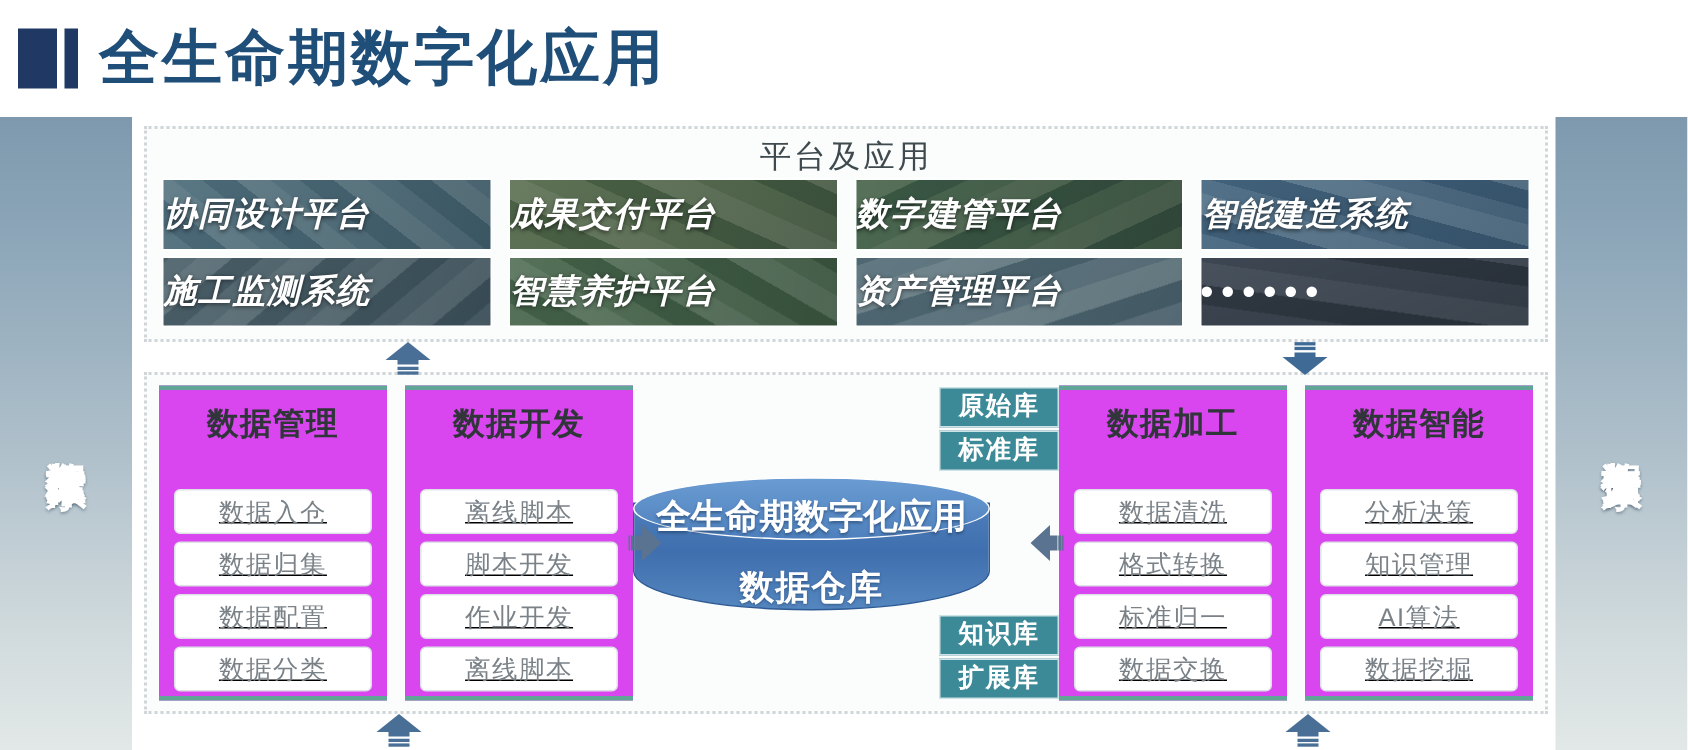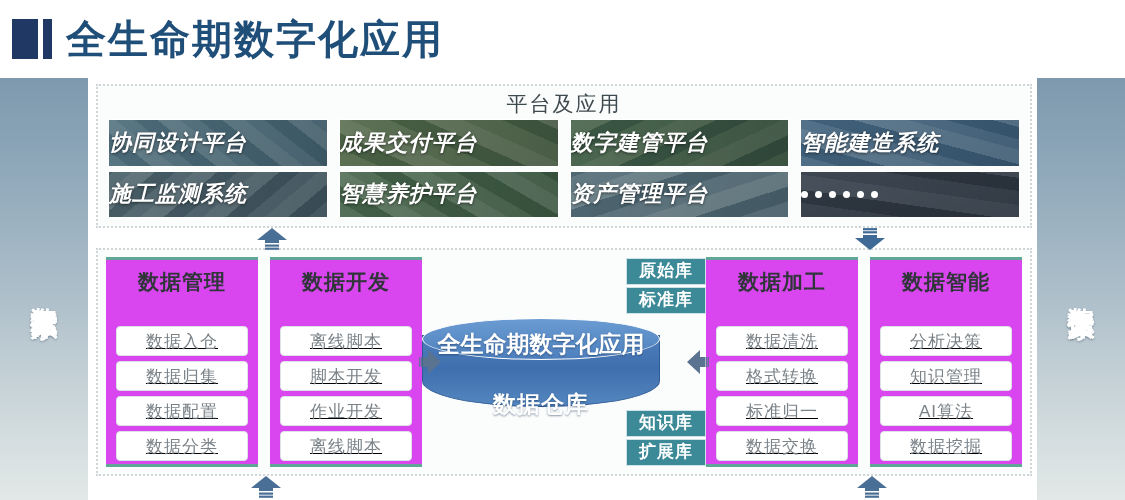--- a/index.html
+++ b/index.html
@@ -146,21 +146,21 @@
     position:absolute; left:0; top:0; width:238px; height:42px;
     background:linear-gradient(180deg,#6a9bd2 0%,#4e80bd 100%);
     border-radius:50%; border:1px solid #ffffff;
   }
   .cyl-t1 {
     position:absolute; left:0; top:11px; width:238px; text-align:center; z-index:3;
     color:#ffffff; font-size:23px; font-weight:bold; letter-spacing:0px;
     text-shadow:0 1px 2px rgba(20,45,80,.5); white-space:nowrap;
   }
   .cyl-t2 {
-    position:absolute; left:0; top:71px; width:238px; text-align:center; z-index:3;
+    position:absolute; left:0; top:58px; width:238px; text-align:center; z-index:3;
     color:#ffffff; font-size:23px; font-weight:bold; letter-spacing:1px;
     text-shadow:0 1px 2px rgba(20,45,80,.5); white-space:nowrap;
   }
   .side-arrow { position:absolute; top:50%; transform:translateY(-50%); z-index:4; }
   .side-arrow.l { left:-3px; }
   .side-arrow.r { right:-3px; }
 
   
   .conn { position:absolute; z-index:6; }
 </style>

